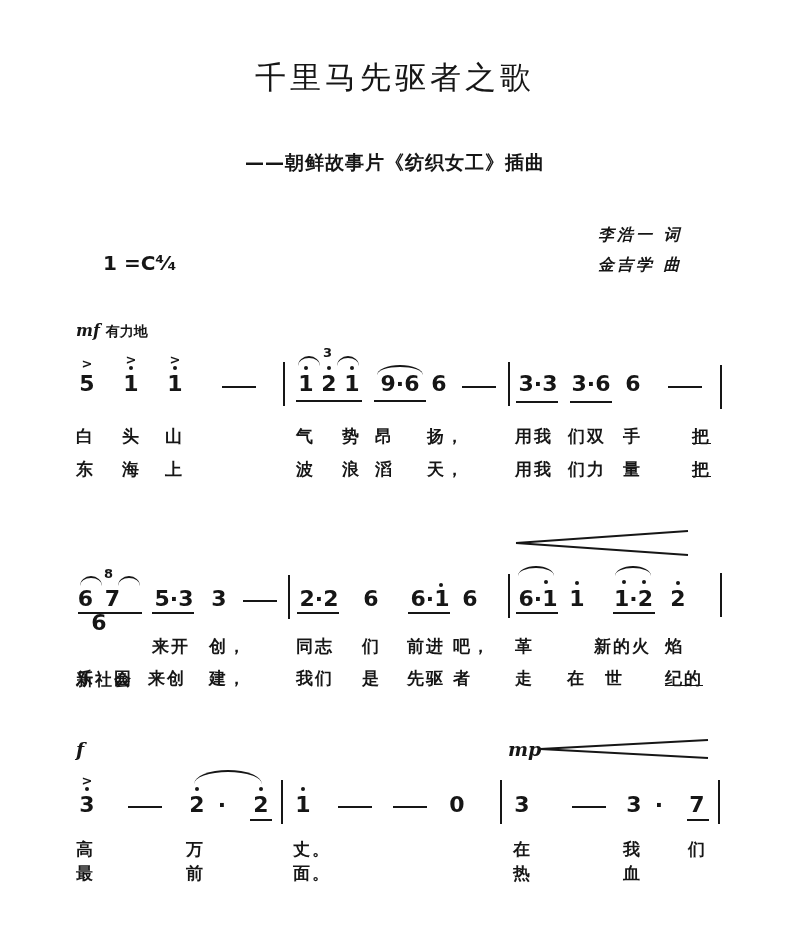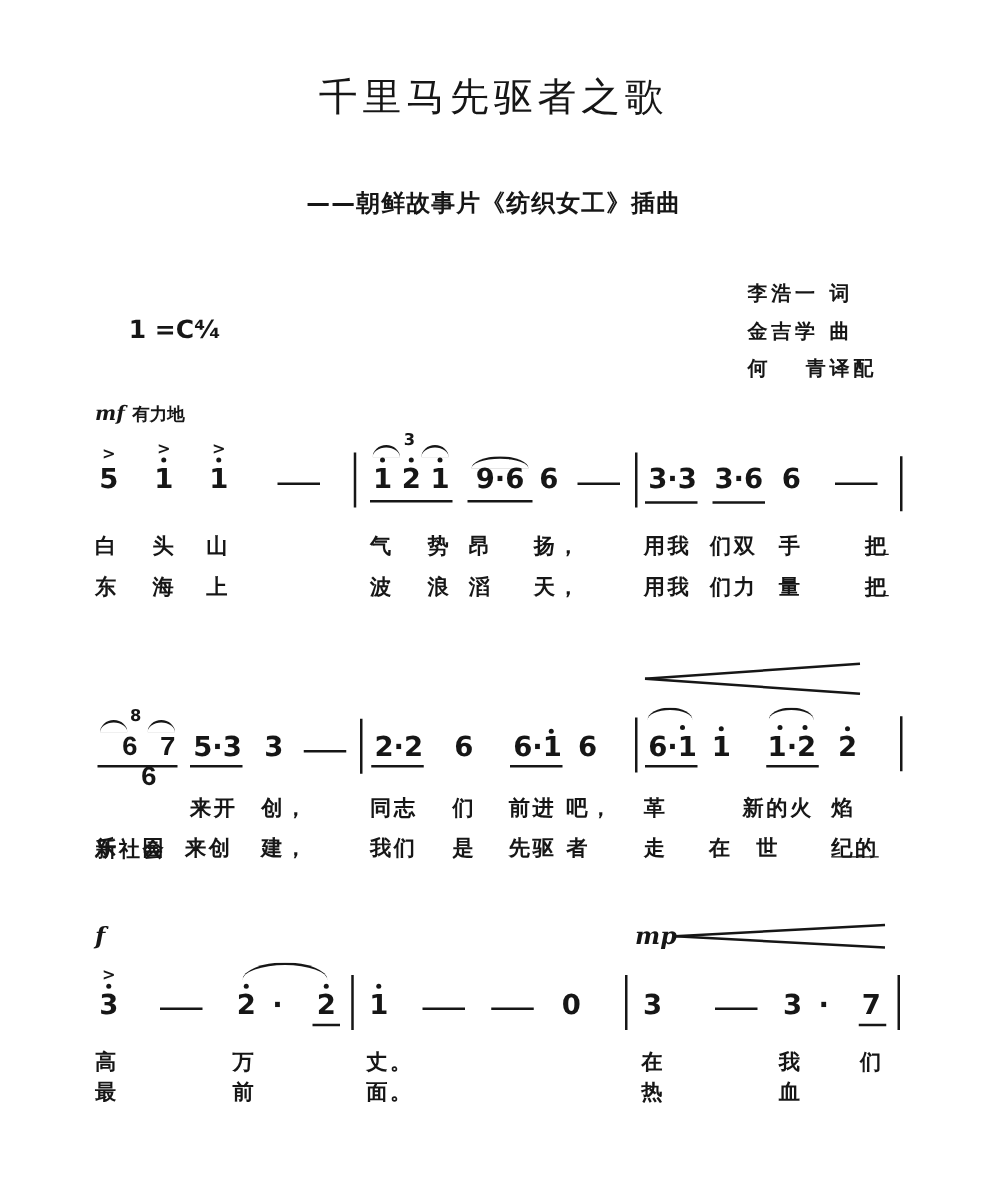--- a/index.html
+++ b/index.html
@@ -15,21 +15,21 @@
     .title {
       left: 0; width: 790px; top: 57px; text-align: center;
       font-family: "DejaVu Serif", "Liberation Serif", serif;
       font-size: 31px; letter-spacing: 4px; font-weight: normal;
     }
     .subtitle {
       left: 0; width: 790px; top: 150px; text-align: center;
       font-size: 19px; font-weight: bold; letter-spacing: 1px;
     }
     .credits { left: 598px; top: 220px; font-size: 16px; font-weight: bold; line-height: 30px; letter-spacing: 3px; }
-    .credits div { white-space: pre; }
+    .credits div { white-space: pre; font-style: italic; }
     .key { left: 103px; top: 251px; font-size: 20px; font-weight: bold; }
     .tempo { left: 76px; top: 321px; font-size: 14px; font-weight: bold; }
     .tempo .dyn { font-family: "DejaVu Serif", serif; font-style: italic; font-size: 16px; margin-right: 6px; }
     .dyn-mark { font-family: "DejaVu Serif", serif; font-style: italic; font-weight: bold; font-size: 19px; }
 
     .note {
       position: absolute; font-size: 22px; font-weight: bold; width: 18px; text-align: center; line-height: 24px;
     }
     .dot-above::before {
       content: ""; position: absolute; left: 50%; top: -6px; width: 4px; height: 4px; margin-left: -2px;
@@ -51,21 +51,20 @@
     .hairpin { position: absolute; }
   </style>
 </head>
 <body>
 
 <div class="abs title">千里马先驱者之歌</div>
 <div class="abs subtitle">——朝鲜故事片《纺织女工》插曲</div>
 <div class="abs credits">
   <div>李浩一 词</div>
   <div>金吉学 曲</div>
-  <div>何　 青译配</div>
 </div>
 
 <div class="abs key">1 =C⁴⁄₄</div>
 <div class="abs tempo">
   <span class="dyn">mf</span><span>有力地</span>
 </div>
 
 <div>
   <span class="note accent" style="left:78px; top:372px;">5</span>
   <span class="note accent dot-above" style="left:122px; top:372px;">1</span>
@@ -122,21 +121,21 @@
 
 <div>
   <svg class="hairpin" style="left:514px; top:528px;" width="176" height="30">
     <line x1="2" y1="15" x2="174" y2="3" stroke="#161616" stroke-width="2"></line>
     <line x1="2" y1="15" x2="174" y2="27" stroke="#161616" stroke-width="2"></line>
   </svg>
 
   <span class="tuplet" style="left:104px; top:566px;">8</span>
   <div class="slur" style="left:80px; top:576px; width:22px;"></div>
   <div class="slur" style="left:118px; top:576px; width:22px;"></div>
-  <span class="note" style="left:88px; top:587px; width:64px; letter-spacing:2px;font-family:Liberation Mono, monospace;">6 7 6</span>
+  <span class="note" style="left:68px; top:587px; width:64px; letter-spacing:2px;">6 7 6</span>
   <div class="uline" style="left:78px; top:612px; width:64px;"></div>
   <span class="note" style="left:154px; top:587px; width:40px;">5·3</span>
   <div class="uline" style="left:152px; top:612px; width:42px;"></div>
   <span class="note" style="left:210px; top:587px;">3</span>
   <div class="dash" style="left:243px; top:600px;"></div>
   <div class="bar" style="left:288px; top:575px; height:44px;"></div>
 
   <span class="note" style="left:299px; top:587px; width:40px;">2·2</span>
   <div class="uline" style="left:297px; top:612px; width:42px;"></div>
   <span class="note" style="left:362px; top:587px;">6</span>

